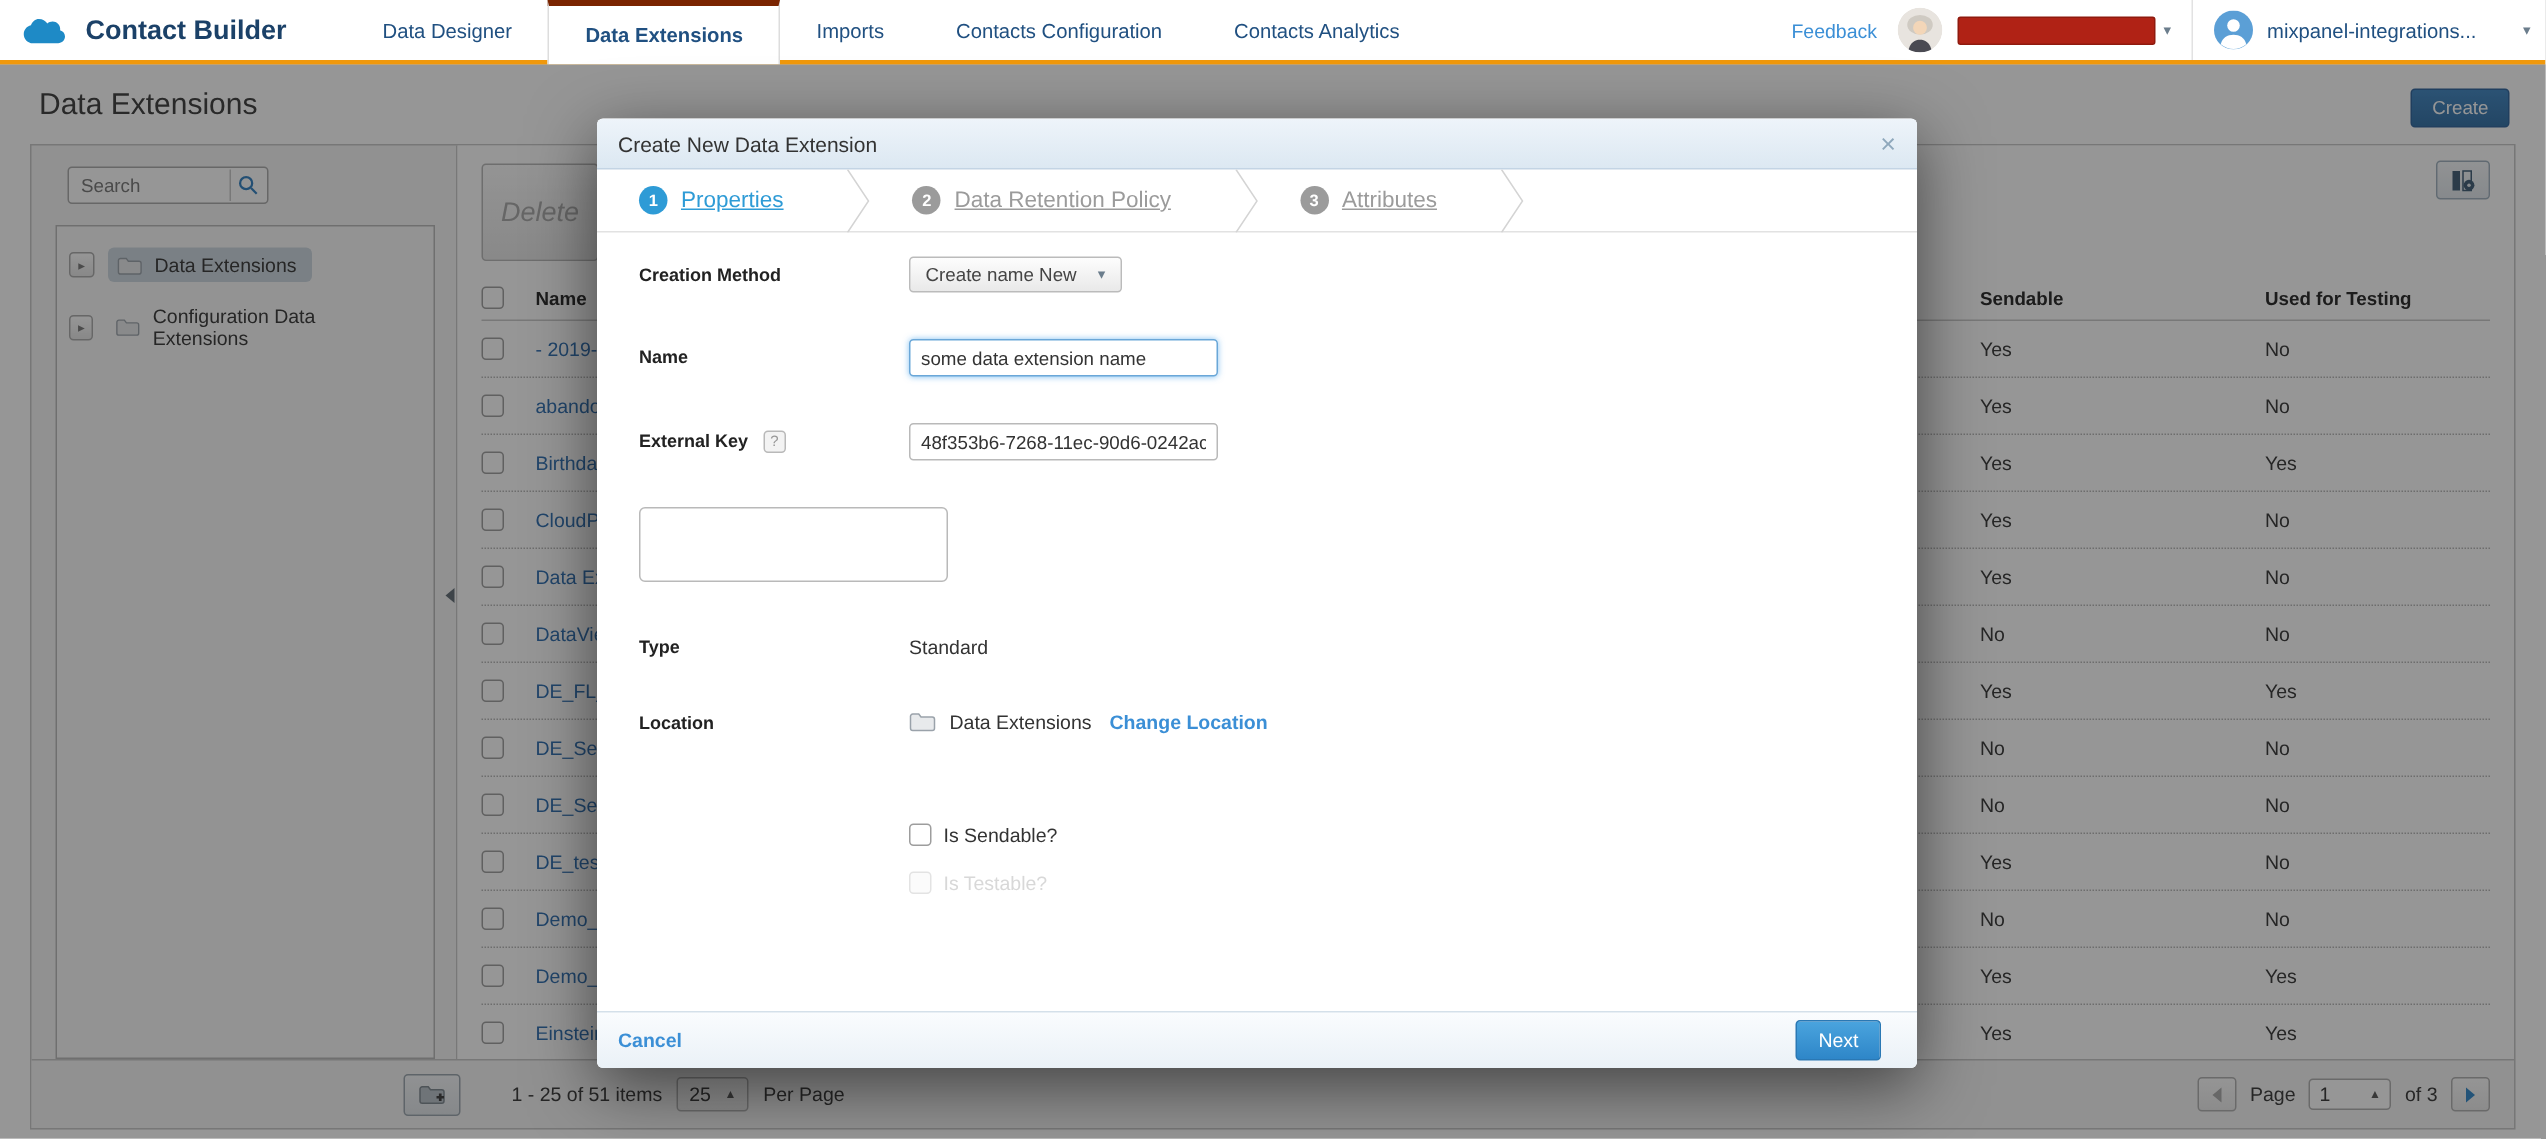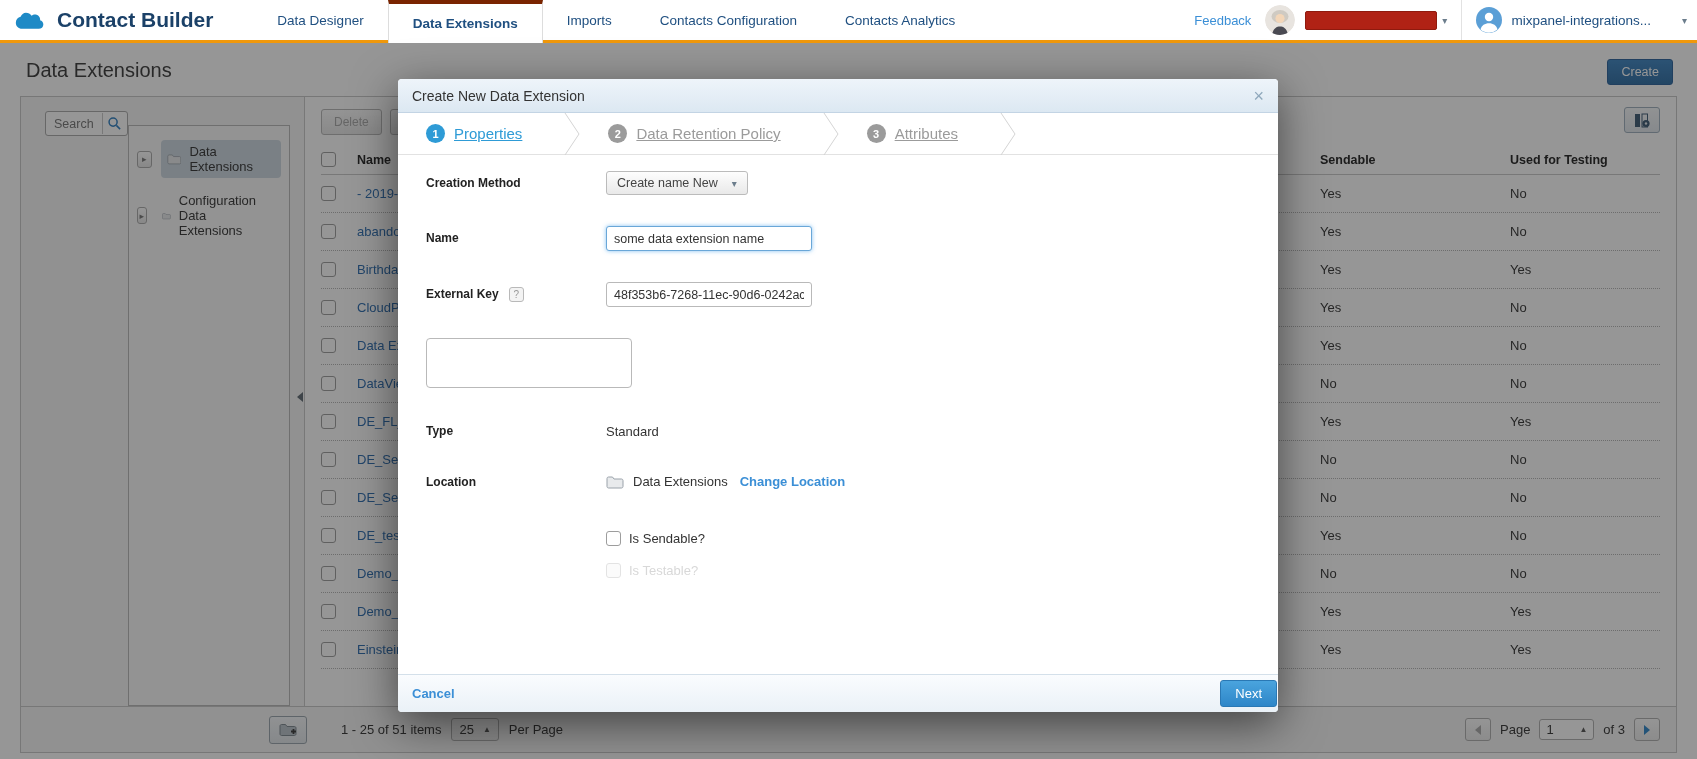--- a/index.html
+++ b/index.html
@@ -3,21 +3,21 @@
 <meta charset="utf-8">
 <style>
   * { margin:0; padding:0; box-sizing:border-box; }
   html,body { width:1697px; height:759px; overflow:hidden; background:#fff;
               font-family:"Liberation Sans", sans-serif; }
 
   
   .header { position:relative; height:43px; background:#fff;
             border-bottom:3px solid #F0980B; display:flex; align-items:stretch; z-index:10; }
   .brand { display:flex; align-items:center; padding:0 40px 0 14px; }
-  .brand-name { font-size:21px; font-weight:bold; color:#1b4168; margin-left:10px; }
+  .brand-name { font-size:18px; font-weight:bold; color:#1b4168; margin-left:10px; }
   .nav { display:flex; align-items:stretch; }
   .nav-item { display:flex; align-items:center; padding:0 24px; font-size:13.5px;
               color:#205081; cursor:pointer; }
   .nav-item.active { background:#fff; border-top:4px solid #7A2400;
                      border-left:1px solid #ddd; border-right:1px solid #ddd;
                      margin-bottom:-3px; font-weight:bold; }
   .header-right { margin-left:auto; display:flex; align-items:center; padding-right:10px; }
   .feedback-link { font-size:13px; color:#3B8FD6; cursor:pointer; margin-right:14px; }
   .einstein { width:30px; height:30px; border-radius:50%; overflow:hidden; margin-right:10px; }
   .redacted { width:132px; height:19px; background:#B02215; border:1px solid #8f1a0e; border-radius:2px; }
@@ -31,21 +31,21 @@
   .page-title { font-size:20px; color:#3a3a3a; font-weight:400; margin:6px 0 14px 6px; }
   .create-btn { position:absolute; top:16px; right:24px; background:linear-gradient(#3d84c1,#2e6da4);
                 color:#fff; font-size:12.5px; padding:5px 13px; border:1px solid #2a629b;
                 border-radius:3px; cursor:pointer; }
 
   .content-panel { flex:1; border:1px solid #c6c6c6; background:#f6f6f6;
                    display:flex; flex-direction:column; min-height:0; }
   .panel-main { flex:1; display:flex; min-height:0; }
 
   
-  .sidebar { width:283px; padding:14px 14px 0 16px; display:flex; flex-direction:row; position:relative; }
+  .sidebar { width:283px; padding:14px 14px 0 16px; display:flex; flex-direction:column; position:relative; }
   .search-wrap { position:relative; width:134px; margin-left:8px; }
   .search-input { width:100%; height:25px; border:1px solid #a9a9a9; border-radius:3px;
                   font-size:12.5px; color:#555; padding:0 28px 0 8px; background:#fff; }
   .search-btn { position:absolute; right:2px; top:2px; width:24px; height:21px;
                 border-left:1px solid #c9c9c9; display:flex; align-items:center;
                 justify-content:center; cursor:pointer; background:#fff; }
   .tree-box { margin-top:14px; flex:1; border:1px solid #b9b9b9; background:#fafafa;
               padding:14px 8px; }
   .tree-item { display:flex; align-items:center; margin-bottom:11px; cursor:pointer; }
   .expander { width:17px; height:17px; border:1px solid #aaa; border-radius:3px;
@@ -56,22 +56,22 @@
   .tree-label { font-size:13px; color:#333; margin-left:8px; }
   .v-divider { width:1px; background:#c9c9c9; position:relative; }
   .collapse-handle { position:absolute; left:-7px; top:295px; width:0; height:0;
                      border-top:5px solid transparent; border-bottom:5px solid transparent;
                      border-right:6px solid #5f6a73; cursor:pointer; }
 
   
   .table-area { flex:1; background:#fff; padding:12px 16px 0; position:relative; min-width:0; }
   .table-toolbar { display:flex; margin-bottom:10px; }
   .btn-gray { background:linear-gradient(#fbfbfb,#e7e7e7); border:1px solid #b7b7b7;
-              border-radius:3px; font-size:12px; color:#4a4a4a; padding:5px 12px;
-              margin-right:8px; cursor:pointer; }
+              border-radius:3px; font-size:18px; color:#4a4a4a; padding:21px 12px;
+              margin-right:8px; cursor:pointer;font-style:italic; }
   .btn-gray.disabled { color:#a8a8a8; cursor:default; }
   .columns-btn { position:absolute; right:16px; top:10px; width:36px; height:26px;
                  border:1px solid #9fb0bd; border-radius:3px; cursor:pointer;
                  background:linear-gradient(#f6f8fa,#e2e8ed);
                  display:flex; align-items:center; justify-content:center; }
   .t-head { display:flex; align-items:center; height:30px; border-bottom:1px solid #c9c9c9;
             font-weight:bold; font-size:12.5px; color:#222; }
   .t-row { display:flex; align-items:center; height:38px; border-bottom:1px dotted #b5b5b5;
            font-size:13px; color:#333; }
   .col-cb { width:36px; display:flex; }
@@ -144,21 +144,21 @@
   .loc { display:flex; align-items:center; padding-top:3px; }
   .loc-value { font-size:13px; color:#333; margin-left:9px; }
   .link { font-size:13px; color:#3B8FD6; cursor:pointer;font-weight:bold; }
   .loc .link { margin-left:12px; }
   .cb-row { margin-left:180px; display:flex; align-items:center; margin-bottom:17px; }
   .cb-label { font-size:13px; color:#333; margin-left:8px; }
   .cb-row.disabled .cb { border-color:#e3e3e3; background:#fbfbfb; cursor:default; }
   .cb-row.disabled .cb-label { color:#d8d8d8; }
   .modal-footer { height:38px; flex:none; background:linear-gradient(#fafcfe,#eaf1f7);
                   border-top:1px solid #d4e0ea; display:flex; align-items:center;
-                  padding:0 1px 0 14px; }
+                  padding:0 24px 0 14px; }
   .next-btn { margin-left:auto; background:linear-gradient(#4aa4de,#2e86c8); border:1px solid #2a78b4;
               color:#fff; font-size:13px; padding:5px 14px; border-radius:3px; cursor:pointer; }
 </style>
 </head>
 <body>
 
 <div class="header">
   <div class="brand">
     <svg width="33" height="22" viewBox="0 0 36 24">
       <path d="M13 4c2.6 0 4.9 1.3 6.2 3.3 1-.9 2.3-1.4 3.8-1.4 3 0 5.5 2.4 5.5 5.4 0 .3 0 .6-.1.9 2.2.6 3.6 2.4 3.6 4.6 0 2.7-2.2 4.8-5 4.8H8.6C5 21.6 2 18.7 2 15c0-3.2 2.2-5.9 5.2-6.5C8.2 6 10.4 4 13 4z" fill="#1E8AC6"></path>
@@ -459,21 +459,21 @@
 
     <div class="f-row">
       <textarea class="desc-area" style=""></textarea>
     </div>
 
     <div class="f-row">
       <span class="f-label">Type</span>
       <span class="f-value">Standard</span>
     </div>
 
-    <div class="f-row" style="margin-bottom:42px;align-items:flex-end;">
+    <div class="f-row" style="margin-bottom:60px;">
       <span class="f-label">Location</span>
       <span class="loc">
         <svg width="18" height="14" viewBox="0 0 18 14">
           <path d="M1 3.5C1 2.7 1.7 2 2.5 2h4l1.5 2h7.5c.8 0 1.5.7 1.5 1.5v6c0 .8-.7 1.5-1.5 1.5h-13C1.7 13 1 12.3 1 11.5z" fill="#e8eaec" stroke="#9aa2aa"></path>
         </svg>
         <span class="loc-value">Data Extensions</span>
         <span class="link">Change Location</span>
       </span>
     </div>
 

